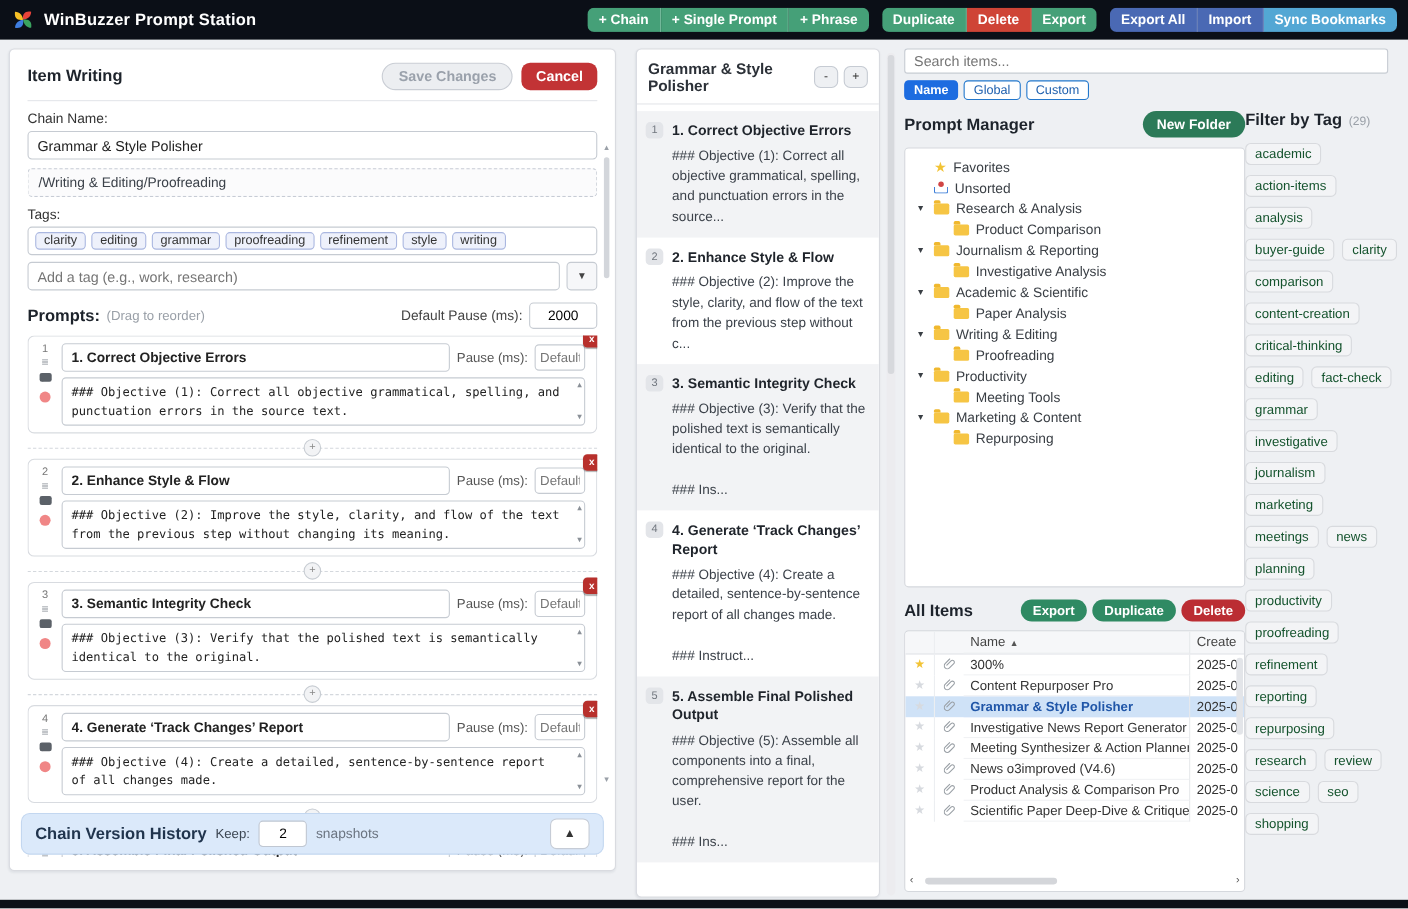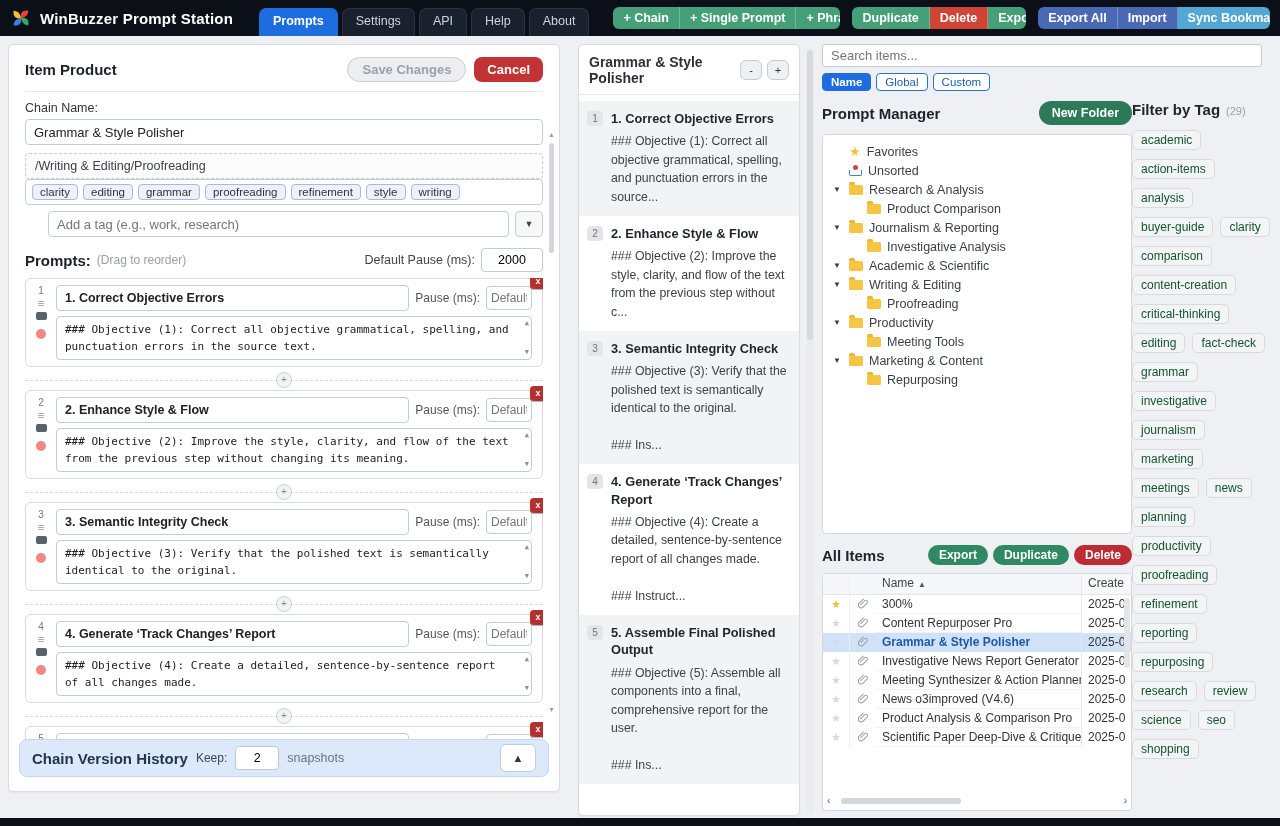--- a/index.html
+++ b/index.html
@@ -32,21 +32,21 @@
   
   .ed-head { display:flex; align-items:center; gap:8px; padding-bottom:9px; border-bottom:1px solid #e4e6ea; }
   .ed-title { font-size:15px; font-weight:bold; color:#1d232b; }
   .btn-save { margin-left:auto; background:#eceef1; color:#9aa1ab; border:1px solid #c9cdd4; border-radius:14px; padding:4px 14px; font-size:13px; font-weight:bold; }
   .btn-cancel { background:#c23335; color:#fff; border:none; border-radius:8px; padding:5px 13px; font-size:13px; font-weight:bold; }
   .flabel { font-size:12.5px; color:#333; margin:9px 0 4px; }
   .tinput { width:100%; height:26px; border:1px solid #c6cbd2; border-radius:4px; padding:0 8px; font-size:13px; color:#222; font-family:"Liberation Sans", sans-serif; background:#fff; }
   .pathbox { margin-top:8px; border:1px dashed #c7ccd5; background:#fbfbfc; border-radius:4px; padding:5px 9px; font-size:12.5px; color:#3c424a; }
   .tagsbox { border:1px solid #c6cbd2; border-radius:4px; padding:4px 6px; display:flex; flex-wrap:wrap; gap:5px; min-height:26px; }
   .etag { background:#eef1fb; border:1px solid #aab7e0; border-radius:4px; padding:1px 7px; font-size:11.5px; color:#333; }
-  .addtag-row { display:flex; gap:6px; margin-top:6px; align-items:flex-start;margin-left:23px; }
+  .addtag-row { display:flex; gap:6px; margin-top:6px; align-items:flex-start; }
   .addtag-row input { flex:1; }
   .dd-btn { width:28px; height:26px; border:1px solid #c6cbd2; border-radius:4px; background:#f6f7f9; color:#444; font-size:9px; line-height:24px; text-align:center; }
   .prompts-head { display:flex; align-items:center; margin-top:11px; gap:6px; }
   .prompts-title { font-size:15px; font-weight:bold; color:#1d232b; }
   .prompts-hint { font-size:12px; color:#9aa0a8; }
   .dp-label { margin-left:auto; font-size:12.5px; color:#444; }
   .dp-input { width:62px; height:24px; border:1px solid #c6cbd2; border-radius:4px; text-align:center; font-size:12.5px; }
   .prompts-scroll { position:relative; flex:1; margin-top:6px; overflow:hidden; }
   .pcard { position:relative; border:1px solid #d8dbe0; border-radius:6px; background:#fff; padding:6px 10px 6px 30px; }
   .gutter { position:absolute; left:5px; top:6px; width:20px; display:flex; flex-direction:column; align-items:center; gap:3px; }
@@ -149,56 +149,50 @@
   <header class="topbar">
     <div class="brand">
       <svg width="22" height="22" viewBox="0 0 24 24">
         <path d="M12 12 C11 6 14 3 20 4 C20 9 16 11.5 12 12" fill="#e8433a"></path>
         <path d="M12 12 C18 11 21 14 20 20 C15 20 12.5 16 12 12" fill="#3aa45f" transform="rotate(0 12 12)"></path>
         <path d="M12 12 C13 18 10 21 4 20 C4 15 8 12.5 12 12" fill="#3e7de0"></path>
         <path d="M12 12 C6 13 3 10 4 4 C9 4 11.5 8 12 12" fill="#f6c026"></path>
       </svg>
       <span class="title">WinBuzzer Prompt Station</span>
     </div>
-    <nav class="tabs" id="tabs">
-        <span class="tab active">Prompts</span>
-        <span class="tab">Settings</span>
-        <span class="tab">API</span>
-        <span class="tab">Help</span>
-        <span class="tab">About</span>
-      </nav>
     <div class="hspacer"></div>
     <div class="bgroup" id="grp-new">
         <span class="hbtn green">+ Chain</span>
         <span class="hbtn green">+ Single Prompt</span>
         <span class="hbtn green">+ Phrase</span>
       </div>
     <div class="bgroup" id="grp-item">
         <span class="hbtn green">Duplicate</span>
         <span class="hbtn red">Delete</span>
         <span class="hbtn green">Export</span>
       </div>
     <div class="bgroup" id="grp-io">
         <span class="hbtn blue">Export All</span>
         <span class="hbtn blue">Import</span>
         <span class="hbtn lblue">Sync Bookmarks</span>
       </div>
   </header>
 
   <section class="panel left-panel">
     <div class="ed-head">
-      <span class="ed-title">Item Product</span>
+      <span class="ed-title">Item Writing</span>
       <button class="btn-save">Save Changes</button>
       <button class="btn-cancel">Cancel</button>
     </div>
 
     <div class="flabel">Chain Name:</div>
     <input class="tinput" value="Grammar &amp; Style Polisher" style="">
     <div class="pathbox">/Writing &amp; Editing/Proofreading</div>
 
+    <div class="flabel">Tags:</div>
     <div class="tagsbox" id="editor-tags">
         <span class="etag">clarity</span>
         <span class="etag">editing</span>
         <span class="etag">grammar</span>
         <span class="etag">proofreading</span>
         <span class="etag">refinement</span>
         <span class="etag">style</span>
         <span class="etag">writing</span>
       </div>
     <div class="addtag-row">
@@ -400,20 +394,24 @@
               <span>Journalism &amp; Reporting</span>
             </div>
             <div class="trow child">
               <span class="folder-ico"></span>
               <span>Investigative Analysis</span>
             </div>
             <div class="trow parent">
               <span class="caret">▼</span>
               <span class="folder-ico"></span>
               <span>Academic &amp; Scientific</span>
+            </div>
+            <div class="trow child">
+              <span class="folder-ico"></span>
+              <span>Paper Analysis</span>
             </div>
             <div class="trow parent">
               <span class="caret">▼</span>
               <span class="folder-ico"></span>
               <span>Writing &amp; Editing</span>
             </div>
             <div class="trow child">
               <span class="folder-ico"></span>
               <span>Proofreading</span>
             </div>

